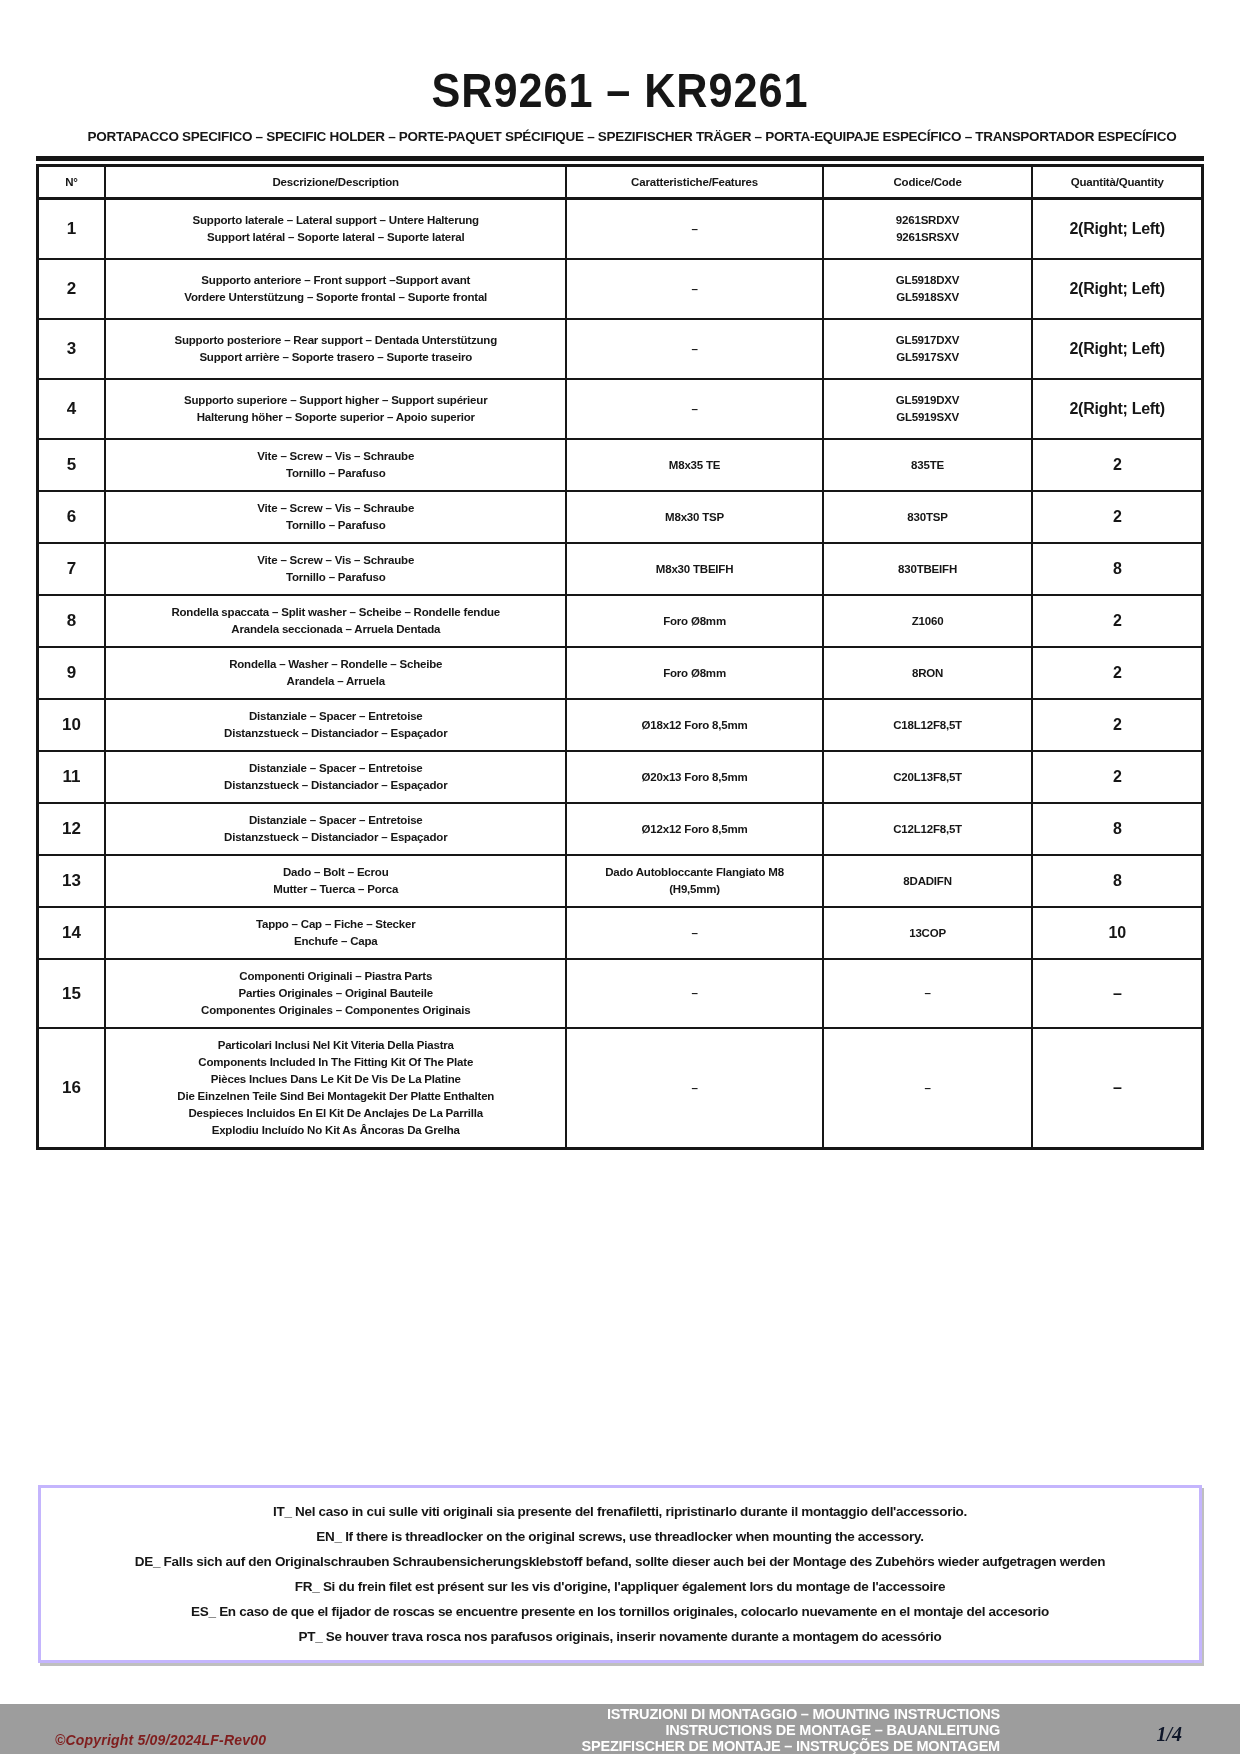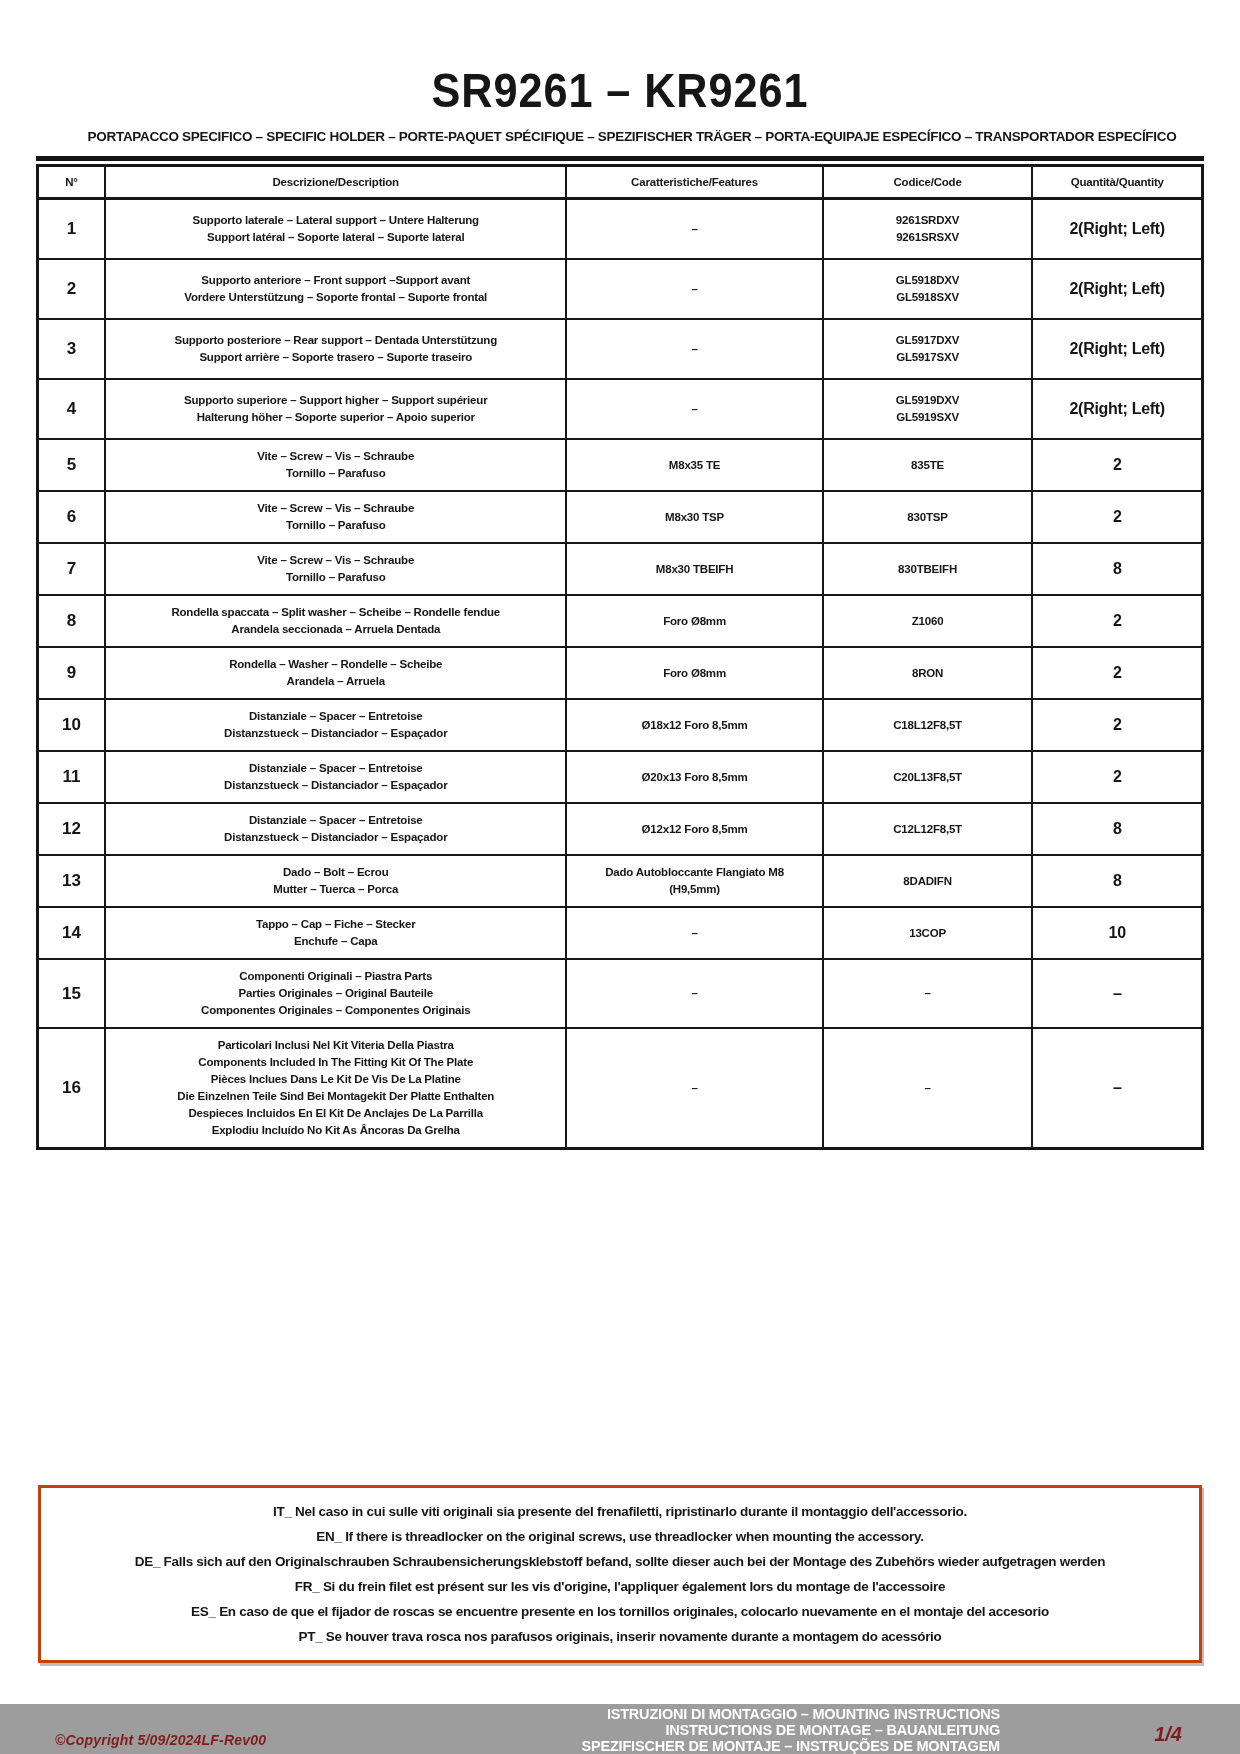--- a/index.html
+++ b/index.html
@@ -66,21 +66,21 @@
     font-size:11.5px;
     font-weight:bold;
     line-height:17px;
     letter-spacing:-0.2px;
   }
 
   
   .notes {
     width:1146px;
     margin:335px auto 0 auto;
-    border:3px solid #c2410c;
+    border:3px solid #c4b5fd;
     box-shadow:2px 3px 0 rgba(0,0,0,0.25);
     padding:11px 6px;
   }
   .note-line {
     text-align:center;
     font-size:13.5px;
     font-weight:bold;
     line-height:25px;
     letter-spacing:-0.3px;
     white-space:nowrap;
@@ -122,21 +122,22 @@
     white-space:nowrap;
     color:#ffffff;
   }
   .page-num {
     position:absolute;
     right:58px;
     bottom:9px;
     font-size:20px;
     font-weight:bold;
     font-style:italic;
-    color:#7f1d1d;
+    color:#0f172a;
+    font-family:Liberation Serif, serif;
   }
 </style>
 </head>
 <body>
 
 <div class="page">
 
   <div class="title">SR9261 – KR9261</div>
   <div class="subtitle">PORTAPACCO SPECIFICO – SPECIFIC HOLDER – PORTE-PAQUET SPÉCIFIQUE – SPEZIFISCHER TRÄGER – PORTA-EQUIPAJE ESPECÍFICO – TRANSPORTADOR ESPECÍFICO</div>
 

